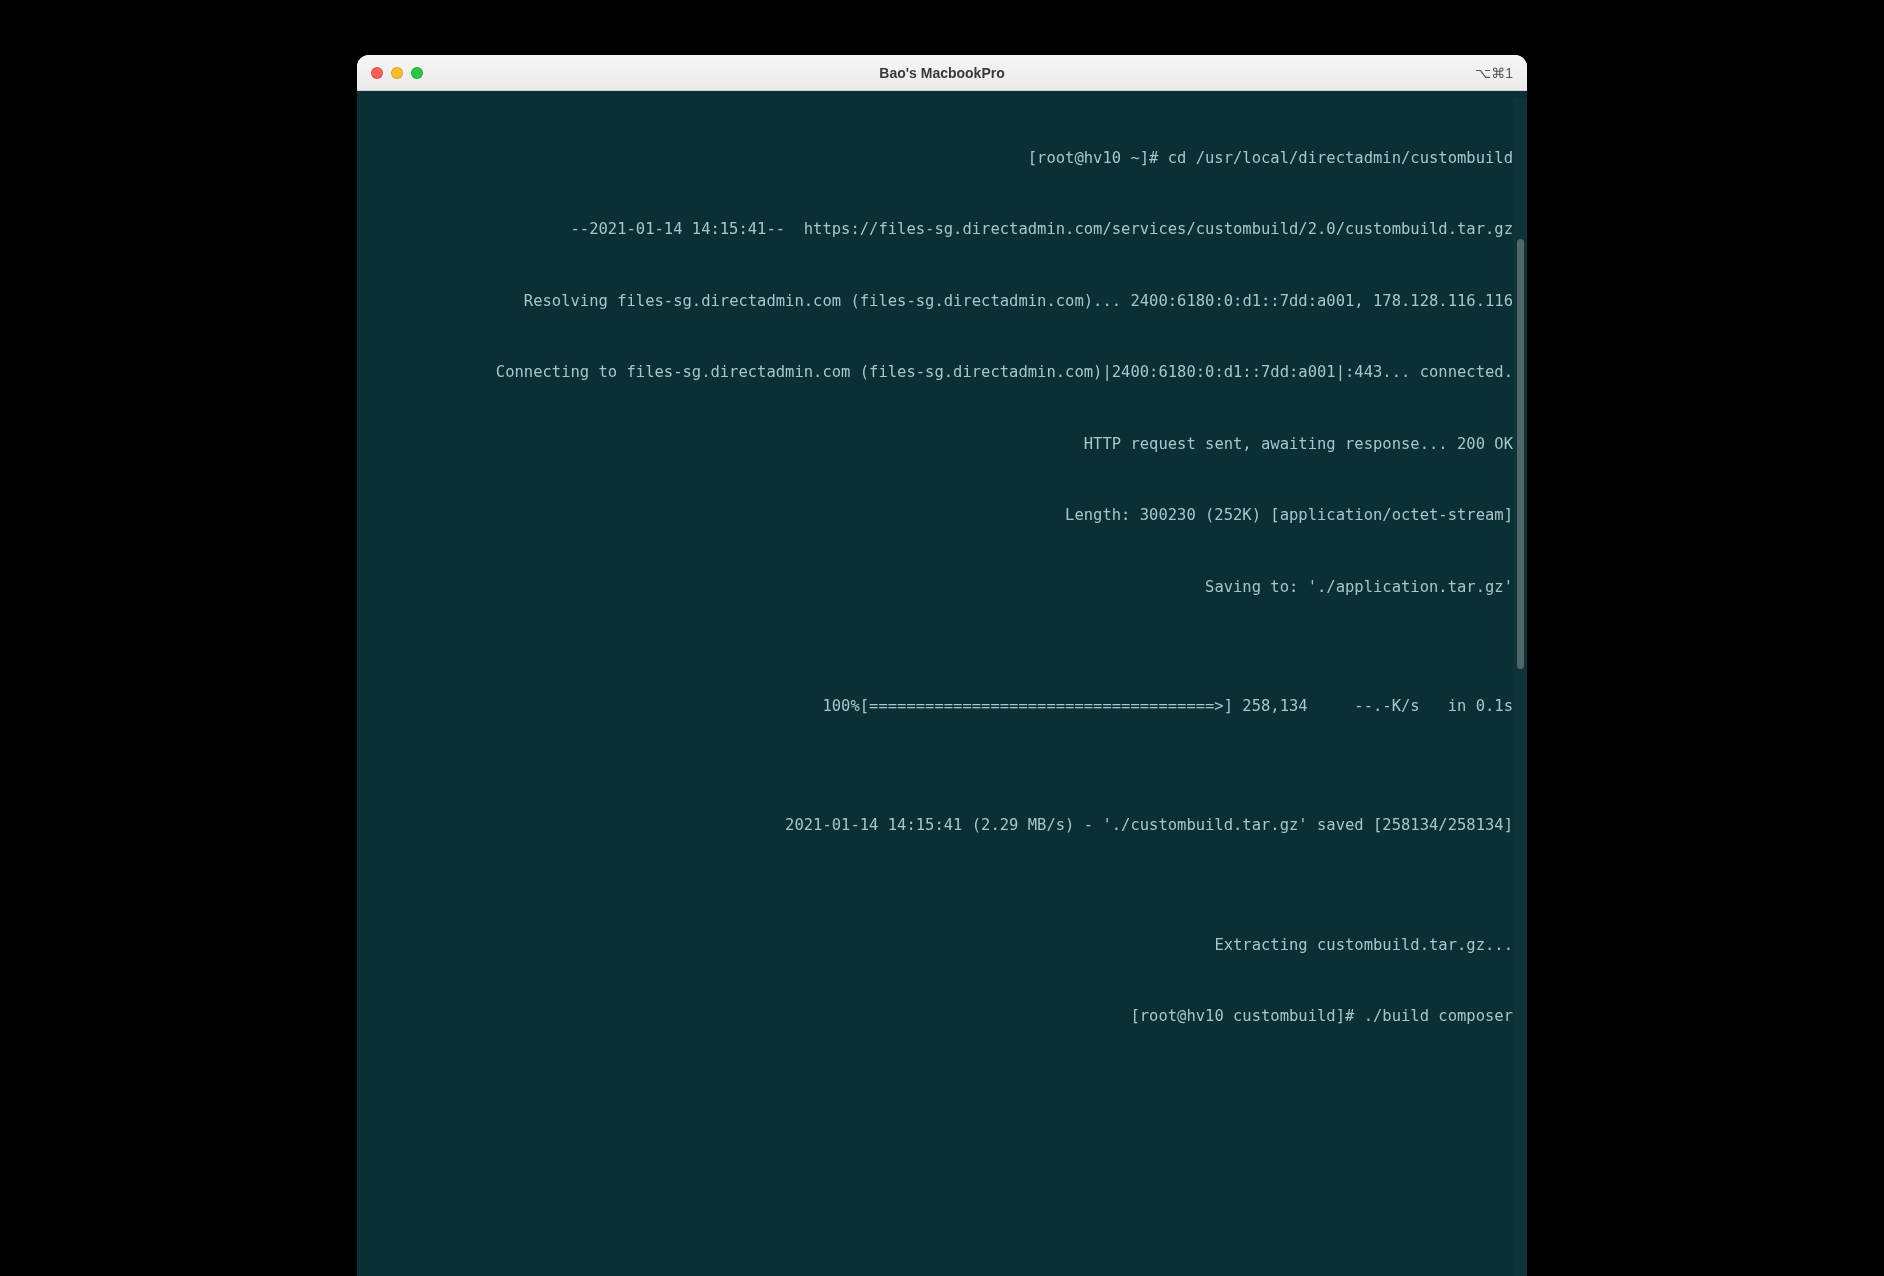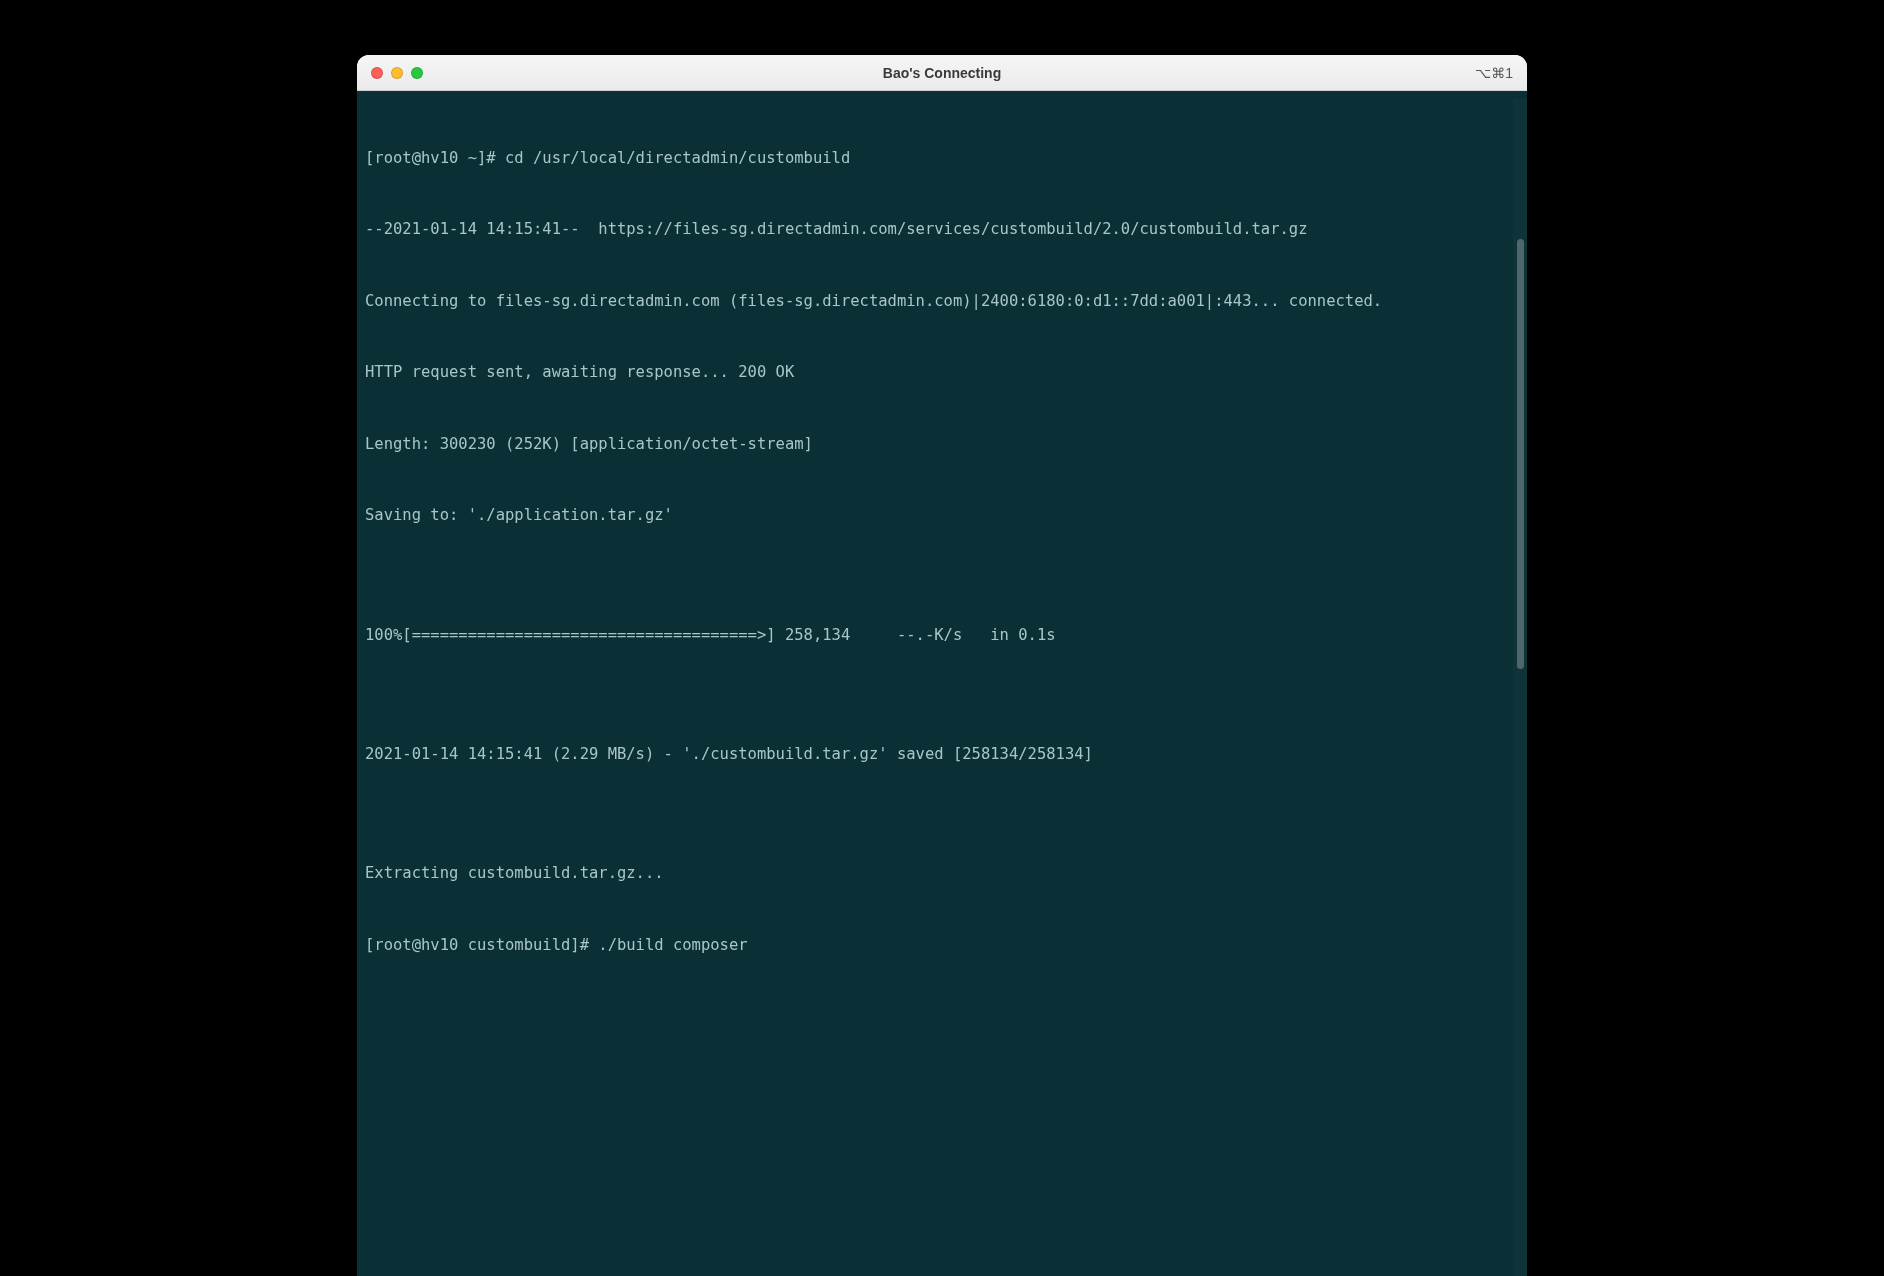--- a/index.html
+++ b/index.html
@@ -83,20 +83,21 @@
       font-family: "SF Mono", Menlo, Monaco, Consolas, monospace;
       font-size: 15.5px;
       line-height: 23.85px;
       color: #a8c6c9;
       white-space: pre;
       overflow: hidden;
     }
     
     .terminal-line {
       white-space: pre;
+      text-align: right;
     }
     
     .scrollbar-track {
       width: 14px;
       background: rgba(255,255,255,0.02);
       display: flex;
       align-items: flex-start;
       justify-content: center;
       padding-top: 140px;
     }
@@ -111,27 +112,28 @@
 </head>
 <body>
 
 <div class="window">
   <div class="titlebar">
     <div class="traffic-lights">
       <div class="traffic-light tl-close"></div>
       <div class="traffic-light tl-min"></div>
       <div class="traffic-light tl-max"></div>
     </div>
-    <div class="title">Bao's Connecting</div>
+    <div class="title">Bao's MacbookPro</div>
     <div class="titlebar-right">⌥⌘1</div>
   </div>
   <div class="terminal-body">
     <div class="terminal-content">
       <div class="terminal-line">[root@hv10 ~]# cd /usr/local/directadmin/custombuild</div>
       <div class="terminal-line">--2021-01-14 14:15:41--  https://files-sg.directadmin.com/services/custombuild/2.0/custombuild.tar.gz</div>
+      <div class="terminal-line">Resolving files-sg.directadmin.com (files-sg.directadmin.com)... 2400:6180:0:d1::7dd:a001, 178.128.116.116</div>
       <div class="terminal-line">Connecting to files-sg.directadmin.com (files-sg.directadmin.com)|2400:6180:0:d1::7dd:a001|:443... connected.</div>
       <div class="terminal-line">HTTP request sent, awaiting response... 200 OK</div>
       <div class="terminal-line">Length: 300230 (252K) [application/octet-stream]</div>
       <div class="terminal-line">Saving to: './application.tar.gz'</div>
       <div class="terminal-line"></div>
       <div class="terminal-line">100%[=====================================&gt;] 258,134     --.-K/s   in 0.1s</div>
       <div class="terminal-line"></div>
       <div class="terminal-line">2021-01-14 14:15:41 (2.29 MB/s) - './custombuild.tar.gz' saved [258134/258134]</div>
       <div class="terminal-line"></div>
       <div class="terminal-line">Extracting custombuild.tar.gz...</div>

